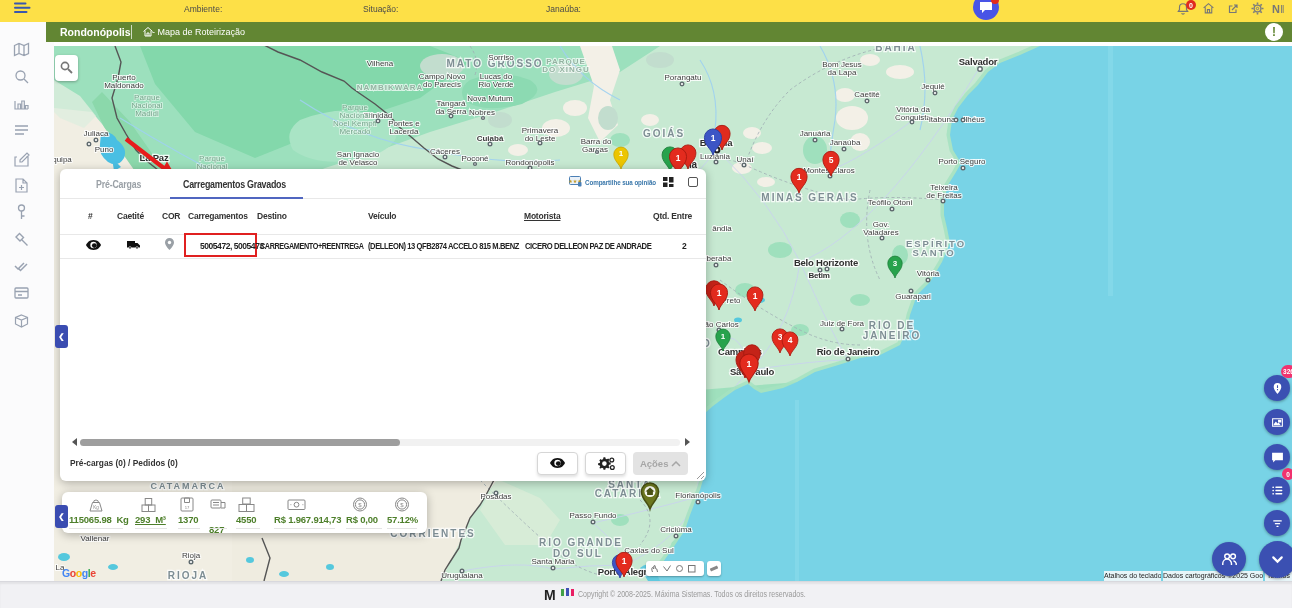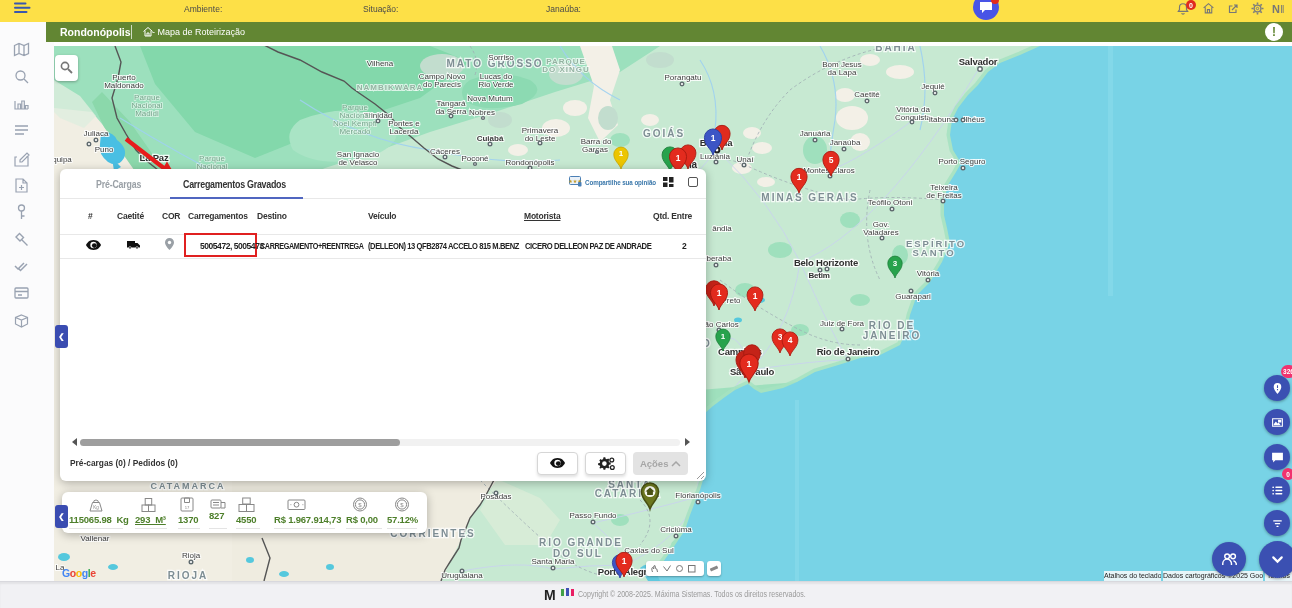--- a/index.html
+++ b/index.html
@@ -578,21 +578,21 @@
       <g transform="translate(308,1.5)">
           <circle cx="7" cy="7" r="6.5"></circle>
           <circle cx="7" cy="7" r="4.6"></circle>
           <text x="7" y="9" font-size="6" stroke="none" fill="#888" text-anchor="middle">$</text>
         </g>
     </g>
   </svg>
   <div class="greentx abs" style="left:7px;top:22px;">115065.98&nbsp;&nbsp;Kg</div>
   <div class="greentx abs" style="left:73px;top:22px;text-decoration:underline;">293&nbsp;&nbsp;M³</div>
   <div class="greentx abs" style="left:116px;top:22px;">1370</div>
-  <div class="greentx abs" style="left:147px;top:18px;text-align:center;">827</div>
+  <div class="greentx abs" style="left:147px;top:32px;text-align:center;">827</div>
   <div class="greentx abs" style="left:174px;top:22px;">4550</div>
   <div class="greentx abs" style="left:212px;top:22px;">R$ 1.967.914,73</div>
   <div class="greentx abs" style="left:284px;top:22px;">R$ 0,00</div>
   <div class="greentx abs" style="left:325px;top:22px;">57.12%</div>
   <div class="hline" style="left:7px;top:36px;width:54px;"></div>
   <div class="hline" style="left:73px;top:36px;width:32px;"></div>
   <div class="hline" style="left:116px;top:36px;width:22px;"></div>
   <div class="hline" style="left:147px;top:36px;width:18px;"></div>
   <div class="hline" style="left:174px;top:36px;width:24px;"></div>
   <div class="hline" style="left:212px;top:36px;width:61px;"></div>

